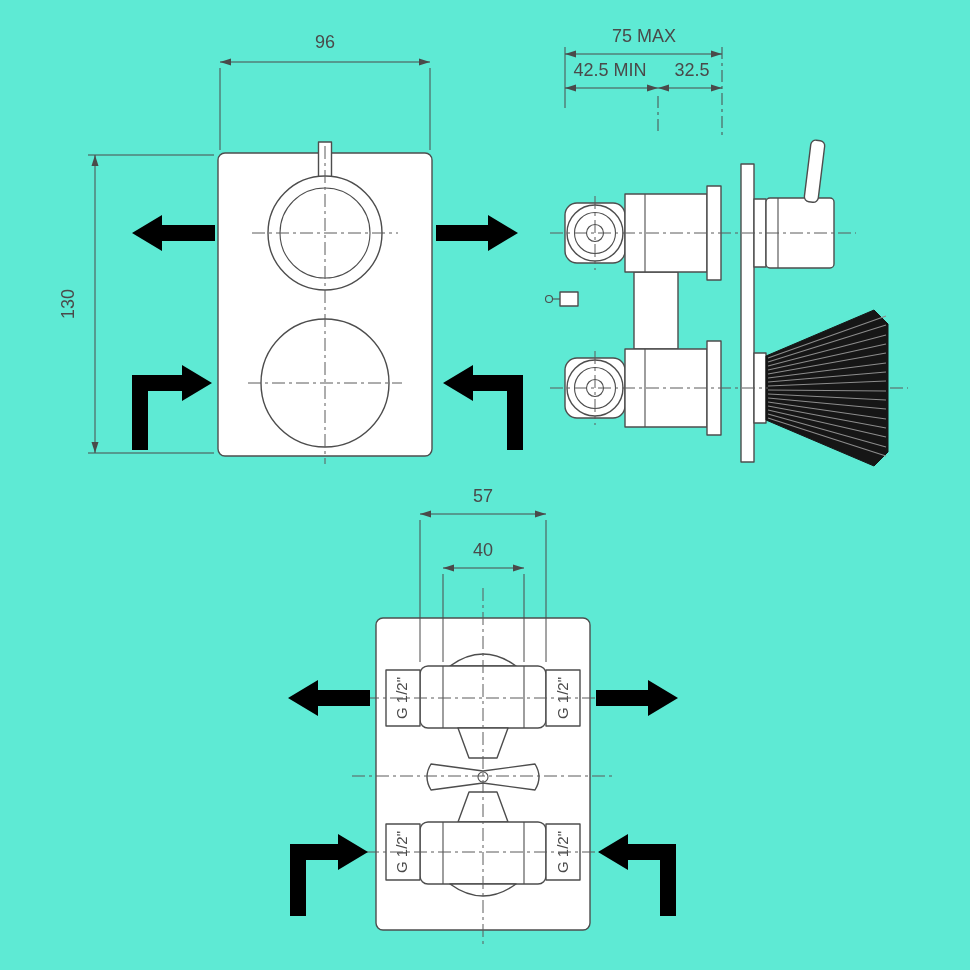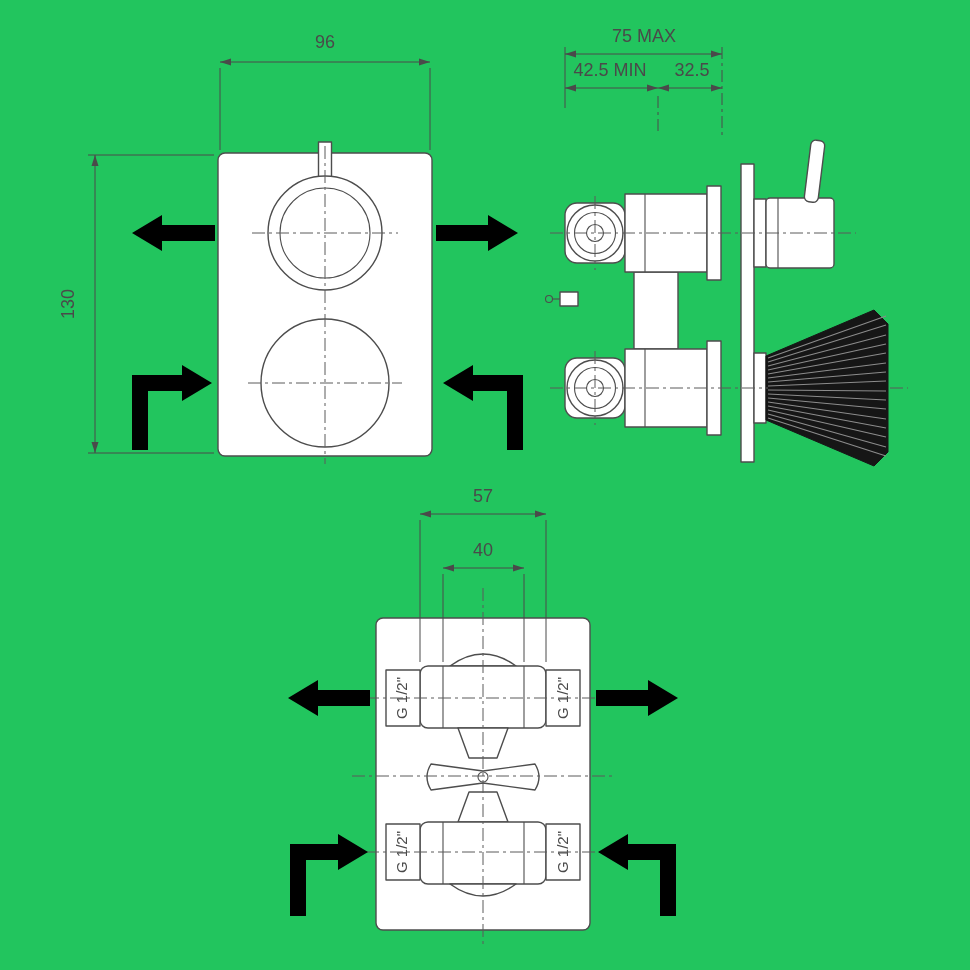--- a/index.html
+++ b/index.html
@@ -1,16 +1,16 @@
 <!DOCTYPE html>
 <html><head>
 <meta charset="utf-8">
 <style>
   html,body{margin:0;padding:0;background:#ffffff;}
-  .canvas{width:970px;height:970px;background:#22c55e;position:relative;font-family:"Liberation Sans",sans-serif;}
+  .canvas{width:970px;height:970px;background:#5eead4;position:relative;font-family:"Liberation Sans",sans-serif;}
   svg{display:block;}
   svg text{font-family:"Liberation Sans",sans-serif;fill:#4a4a4a;}
   .dim-text{font-size:18px;text-anchor:middle;}
   .port-text{font-size:15px;text-anchor:middle;}
   .part{fill:#ffffff;stroke:#4d4d4d;stroke-width:1.4;stroke-linejoin:round;}
   .thin{fill:none;stroke:#4d4d4d;stroke-width:1.1;}
   .dim{stroke:#4a4a4a;stroke-width:1;fill:none;}
   .dash{stroke:#4a4a4a;stroke-width:1;fill:none;stroke-dasharray:12 4 3 4;}
   .cl{stroke:#5a5a5a;stroke-width:1;fill:none;stroke-dasharray:13 4 3 4;}
   .head{fill:#4a4a4a;stroke:none;}

